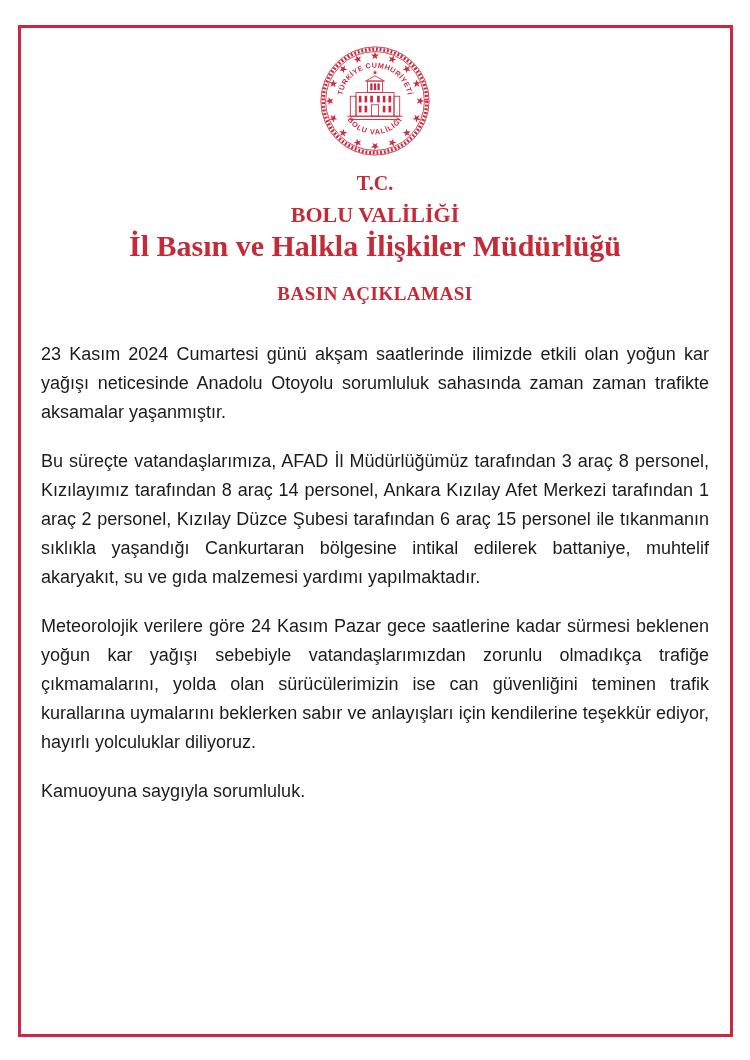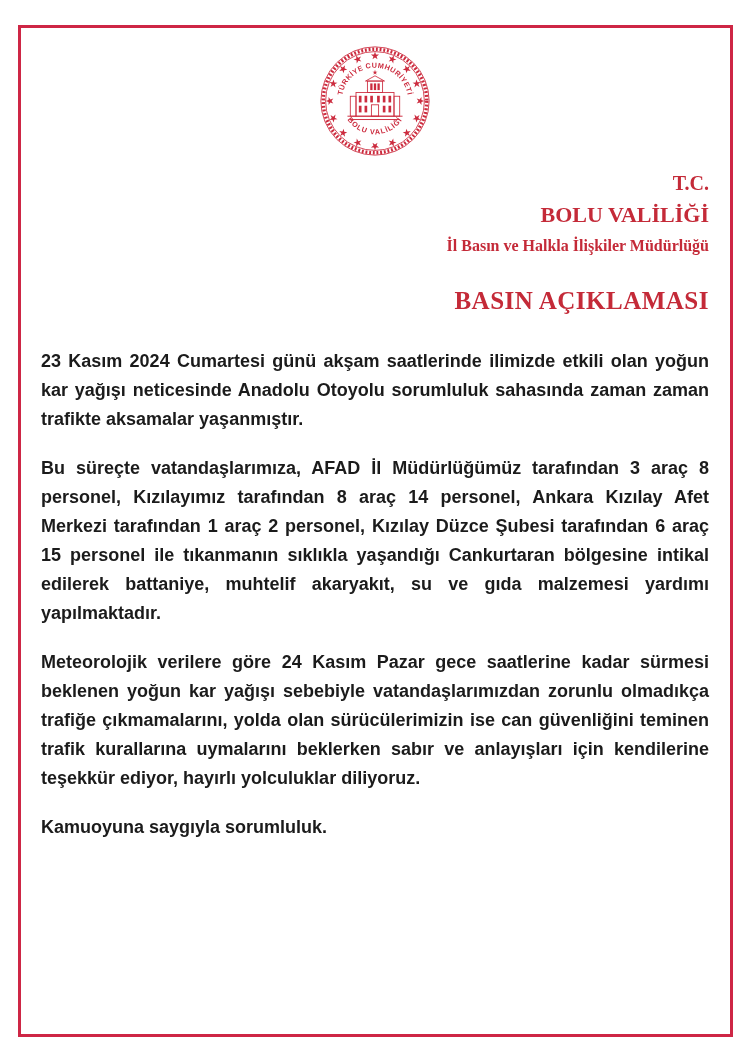--- a/index.html
+++ b/index.html
@@ -31,37 +31,37 @@
   .seal-wrap{text-align:center;}
   .seal-wrap svg{display:inline-block;}
   .seal-stroke{fill:none;stroke:var(--seal-red);}
   .seal-fill{fill:var(--seal-red);stroke:none;}
   .seal-text{
     fill:var(--seal-red);
     font-family:"Liberation Sans", sans-serif;
     font-weight:bold;
   }
   .hdr{
-    text-align:right;
+    text-align:center;
     color:var(--heading-red);
     font-family:"Liberation Serif", serif;
     font-weight:bold;
   }
   .hdr-tc{margin-top:10px;font-size:20px;line-height:23px;}
   .hdr-gov{margin-top:7px;font-size:22px;line-height:25px;}
-  .hdr-dept{margin-top:6px;font-size:16px;line-height:26px;}
-  .hdr-title{margin-top:26px;font-size:25px;line-height:31px;letter-spacing:0.5px;}
+  .hdr-dept{margin-top:6px;font-size:30px;line-height:26px;}
+  .hdr-title{margin-top:19px;font-size:19px;line-height:31px;letter-spacing:0.5px;}
   .bodytext{
     margin-top:31px;
     color:var(--body-text);
     font-size:18px;
     line-height:29px;
     text-align:justify;
   }
-  .bodytext p{margin:0 0 20px 0;font-weight:bold;}
+  .bodytext p{margin:0 0 20px 0;}
   .bodytext p.closing{text-align:left;margin-bottom:0;}
 </style>
 </head>
 <body>
 
 <div class="page">
   <div class="frame"></div>
 
   <div class="content">
 

